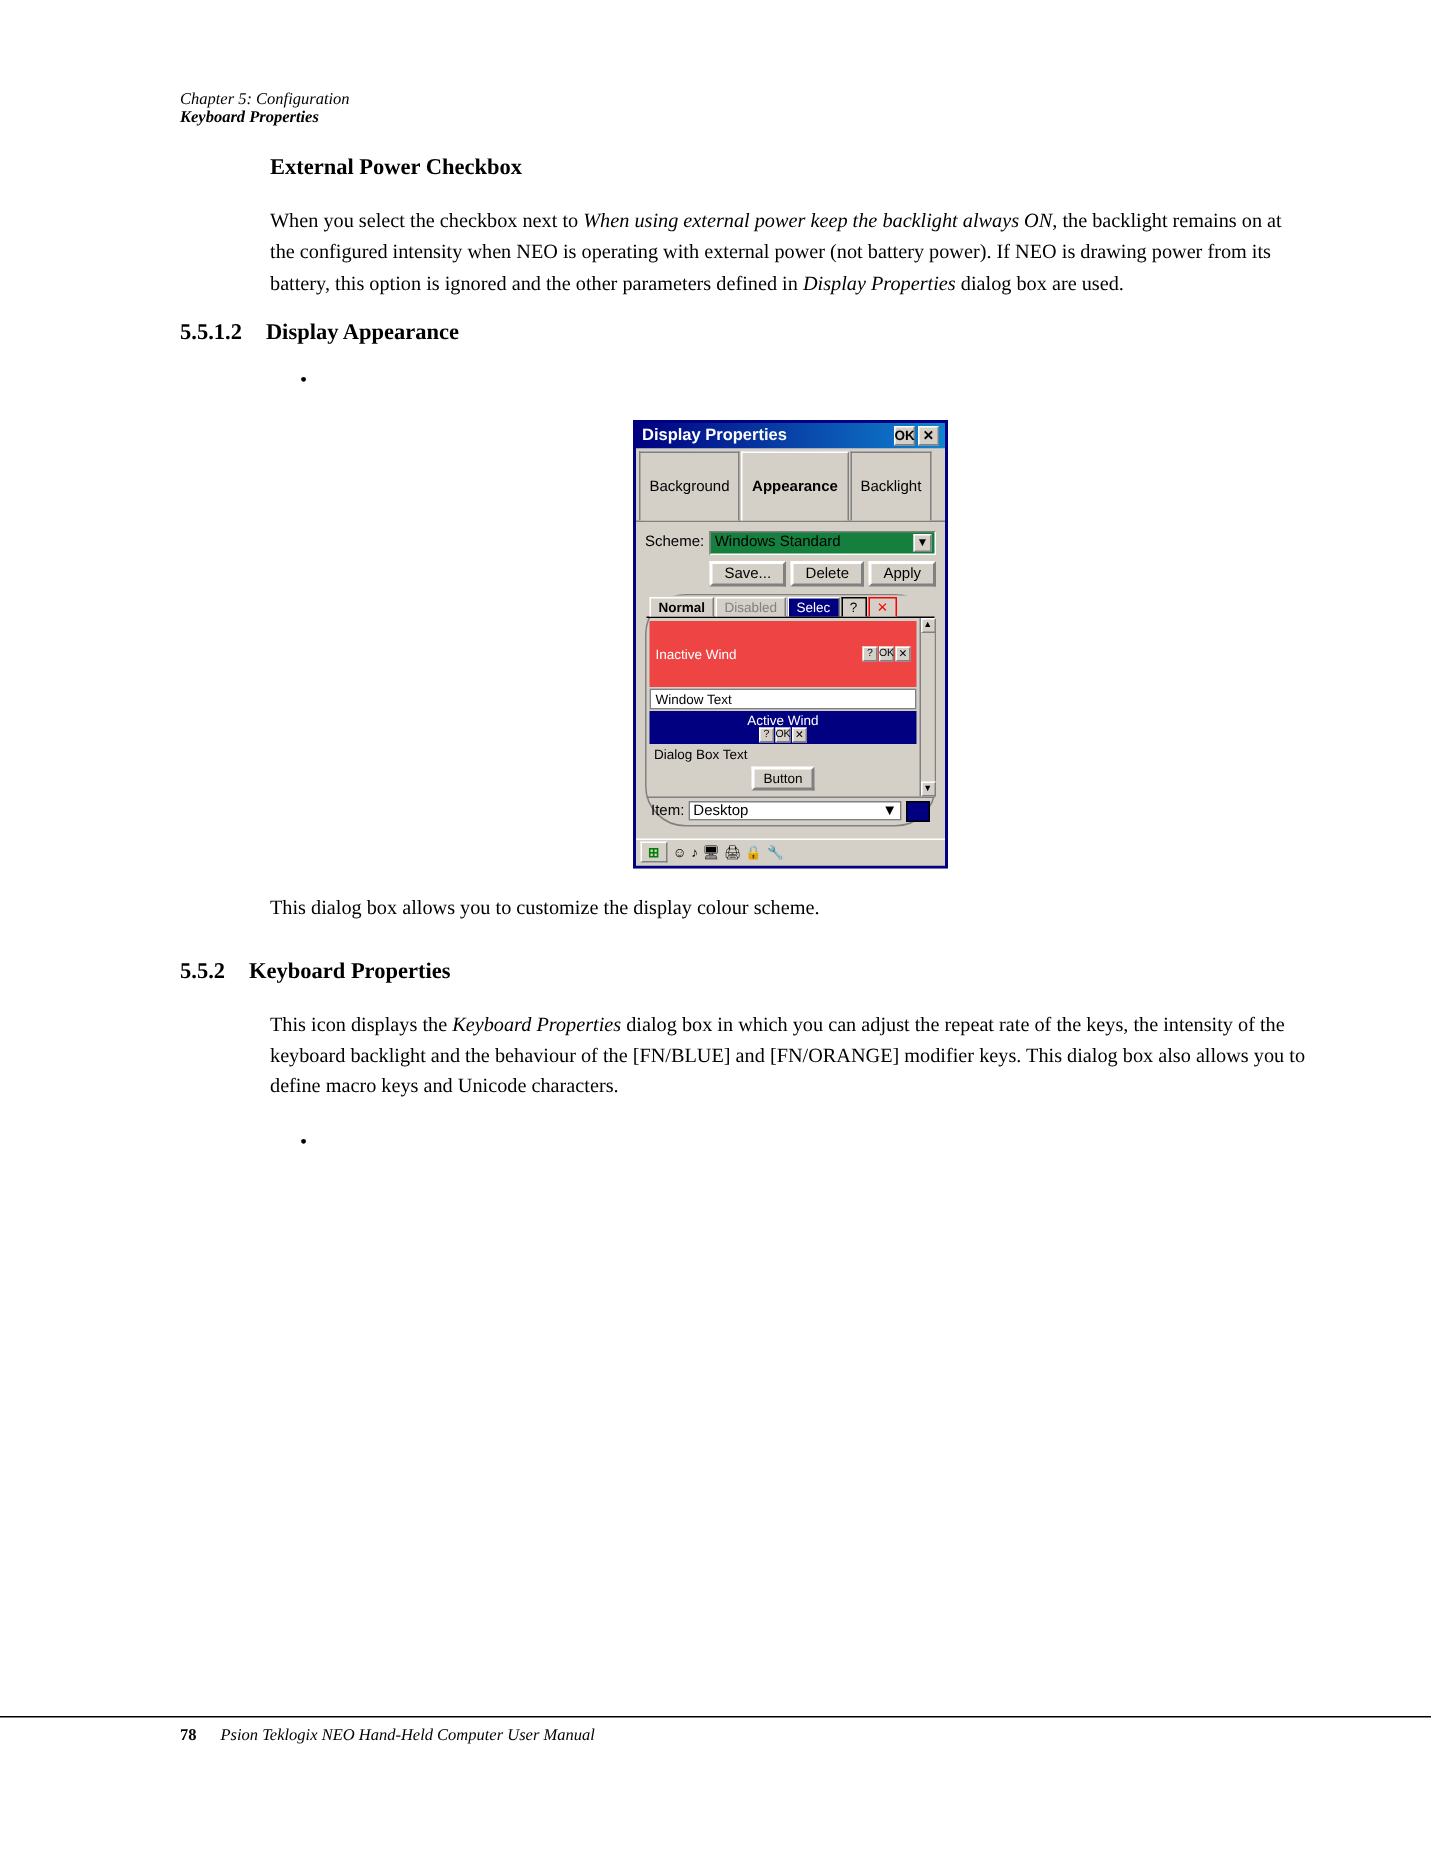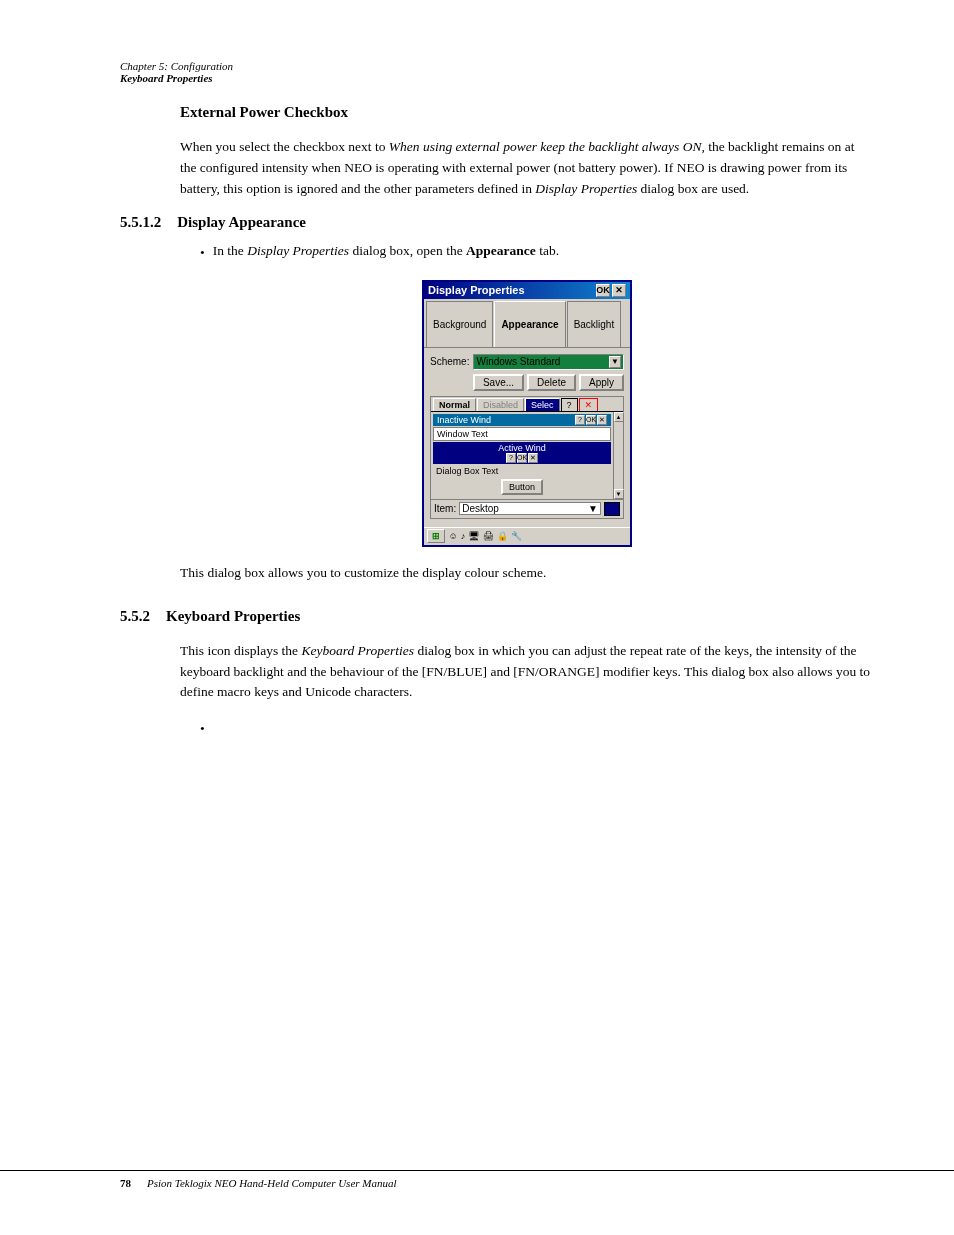--- a/index.html
+++ b/index.html
@@ -238,24 +238,24 @@
     }
     .preview-tab.close-tab {
       color: red;
     }
 
     .preview-inner {
       padding: 2px;
     }
 
     .inactive-window {
-      background: #0369a1;
+      background: #ef4444;
       color: white;
       font-size: 9px;
-      padding: 1px 4px;
+      padding: 17px 4px;
       display: flex;
       align-items: center;
       justify-content: space-between;
       margin-bottom: 1px;
     }
 
     .window-text-row {
       background: white;
       border: 1px solid #808080;
       padding: 1px 3px;
@@ -383,21 +383,21 @@
       border: 1px solid;
       border-color: #fff #808080 #808080 #fff;
       display: flex;
       align-items: center;
       justify-content: center;
       font-size: 6px;
     }
 
     .page-footer {
       position: absolute;
-      bottom: 46px;
+      bottom: 72px;
       left: 0;
       right: 0;
       padding: 0 80px 0 120px;
       display: flex;
       align-items: center;
       border-top: 1px solid #000;
       padding-top: 6px;
       font-size: 11px;
     }
     .footer-page-num {
@@ -427,21 +427,20 @@
   When you select the checkbox next to <em>When using external power keep the backlight always ON</em>, the backlight remains on at the configured intensity when NEO is operating with external power (not battery power). If NEO is drawing power from its battery, this option is ignored and the other parameters defined in <em>Display Properties</em> dialog box are used.
 </div>
 
 <div class="subsection-heading">
   <span class="subsection-num">5.5.1.2</span>
   <span>Display Appearance</span>
 </div>
 
 <div class="bullet-item">
   <span class="bullet-dot">•</span>
-  <span>In the <em>Display Properties</em> dialog box, open the <strong>Appearance</strong> tab.</span>
 </div>
 
 <div class="dialog-container">
   <div class="dialog-box">
 
     <div class="dialog-titlebar">
       <span class="dialog-title-text">Display Properties</span>
       <div class="dialog-title-buttons">
         <div class="title-btn">OK</div>
         <div class="title-btn">✕</div>
@@ -463,21 +462,21 @@
           <div class="scheme-dropdown-arrow">▼</div>
         </div>
       </div>
 
       <div class="dialog-buttons-row">
         <button class="win-button">Save...</button>
         <button class="win-button">Delete</button>
         <button class="win-button">Apply</button>
       </div>
 
-      <div class="appearance-preview" style="position:relative;">
+      <div class="appearance-preview" style="position:relative;border-radius:27px;">
 
         <div class="preview-tabs-row">
           <div class="preview-tab normal-tab">Normal</div>
           <div class="preview-tab disabled-tab">Disabled</div>
           <div class="preview-tab selected-tab">Selec</div>
           <div class="preview-tab question-tab">?</div>
           <div class="preview-tab close-tab">✕</div>
         </div>
 
         <div class="preview-inner" style="position:relative; padding-right:12px;">

